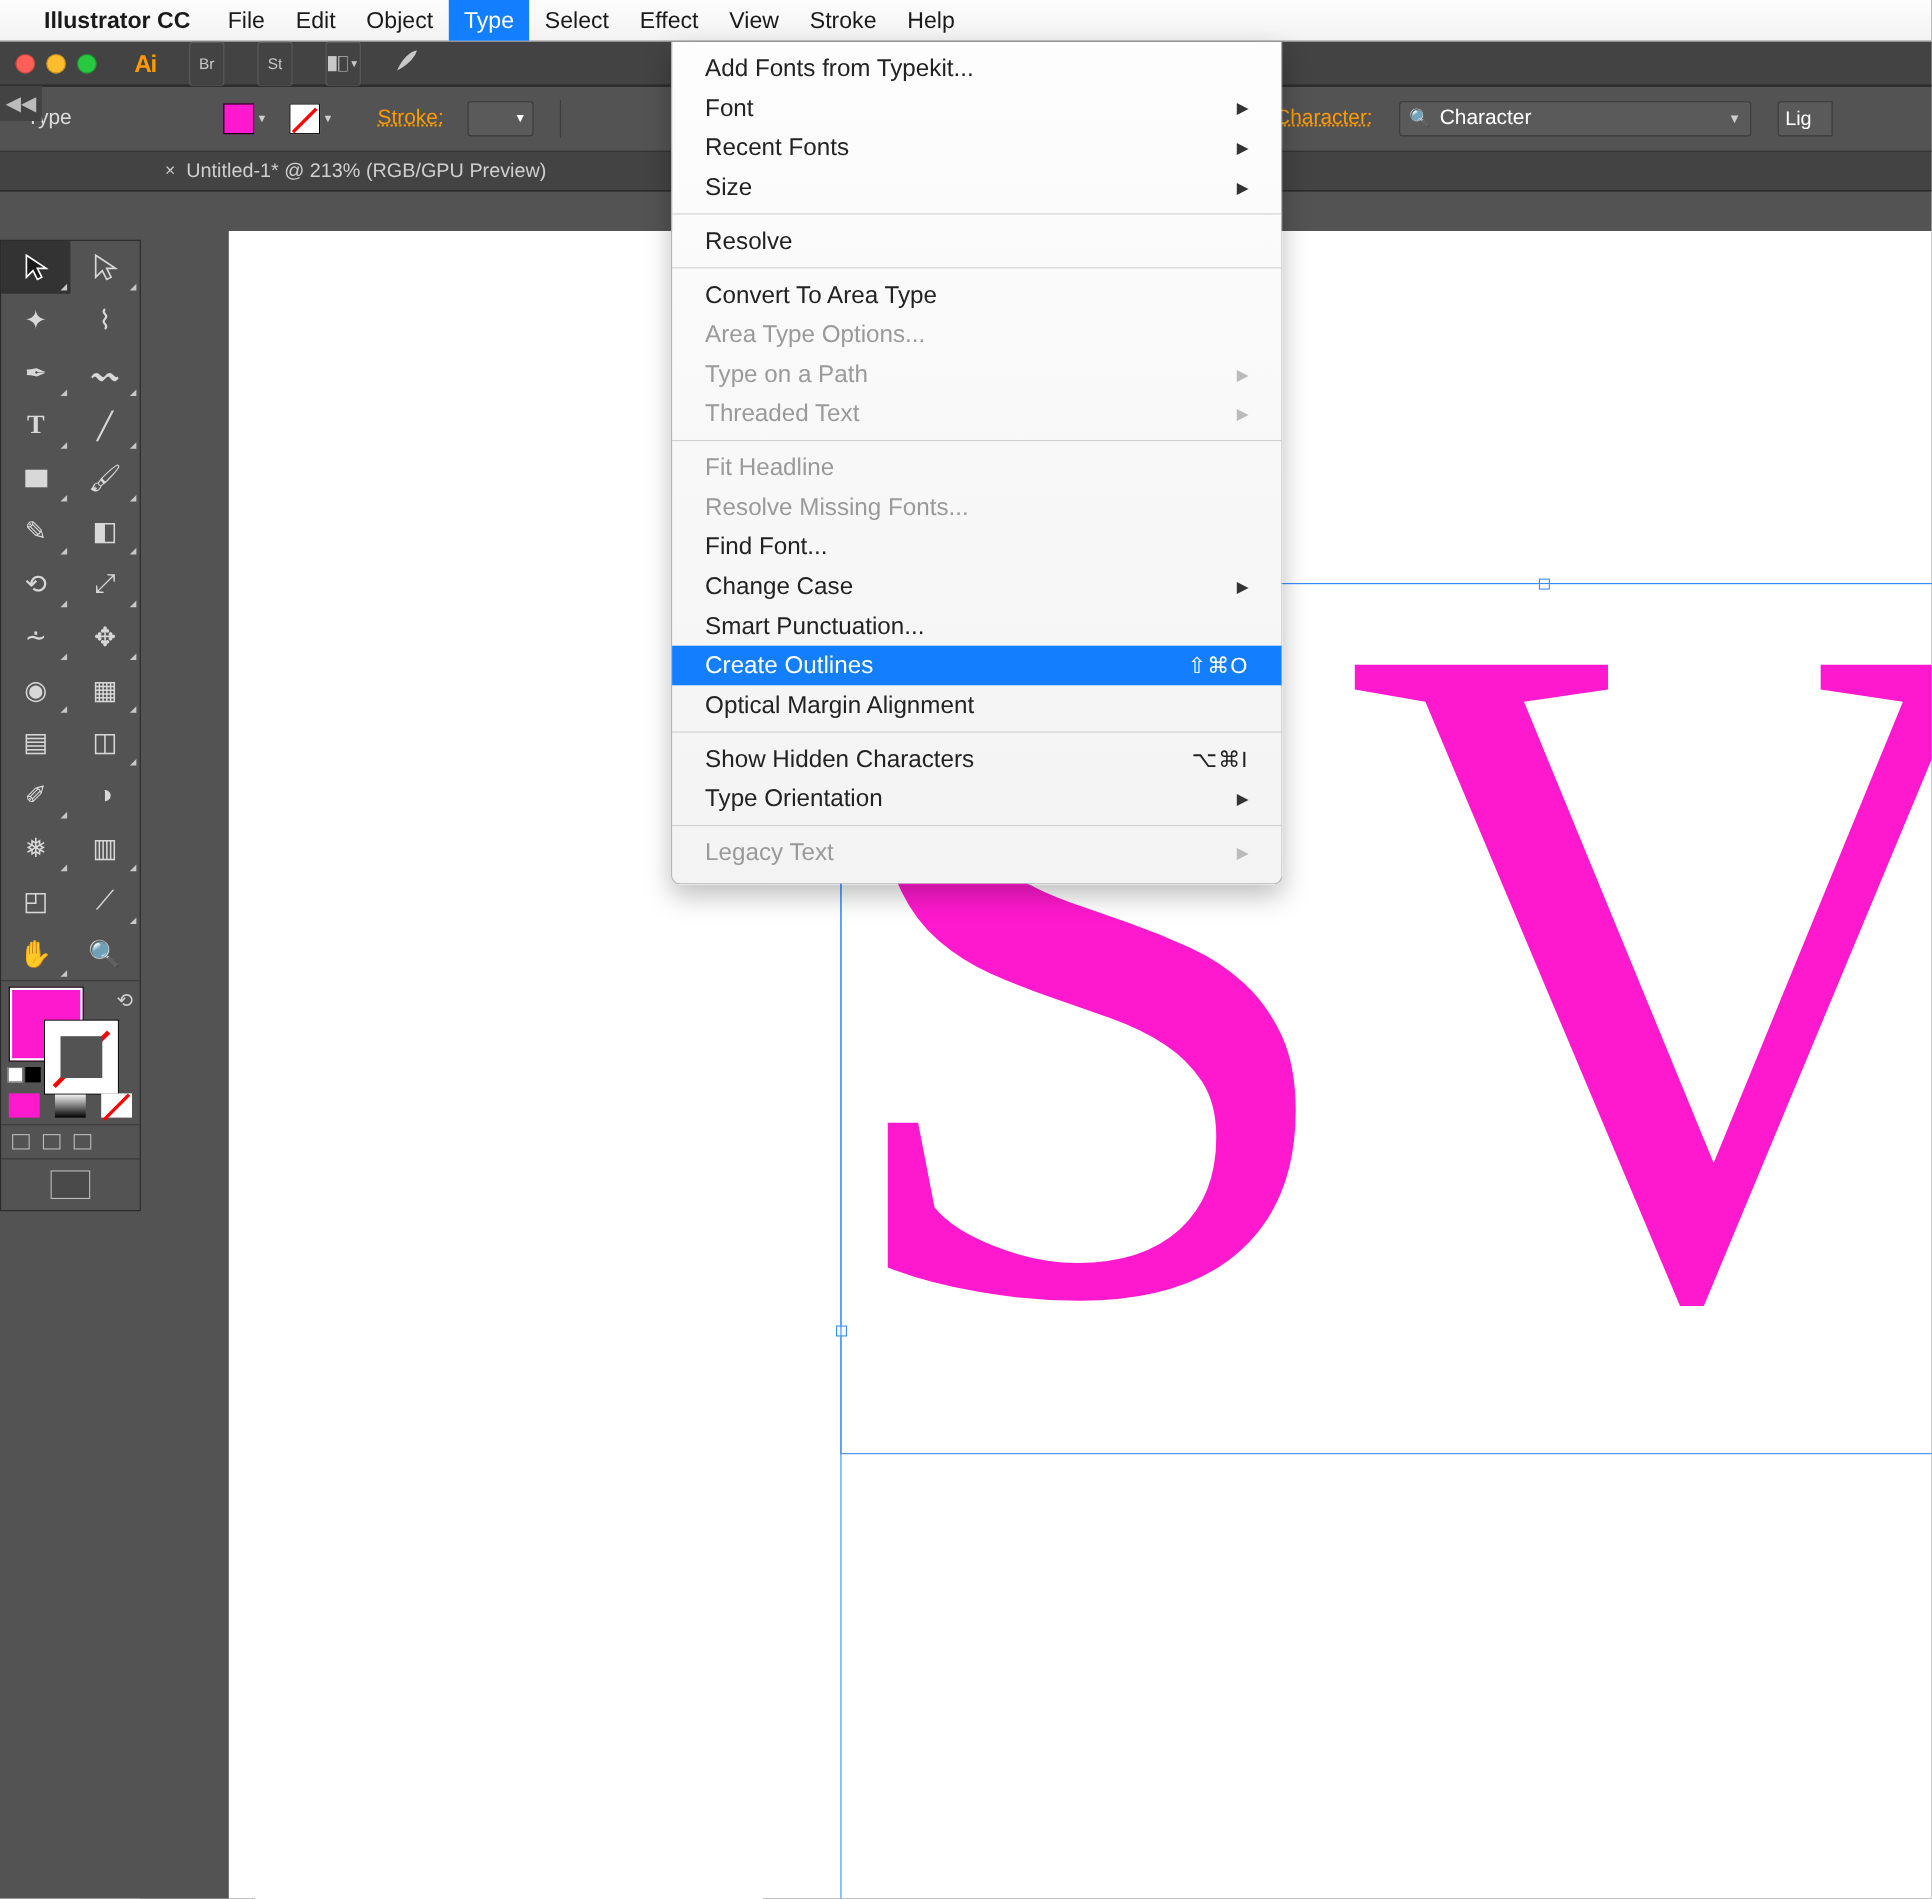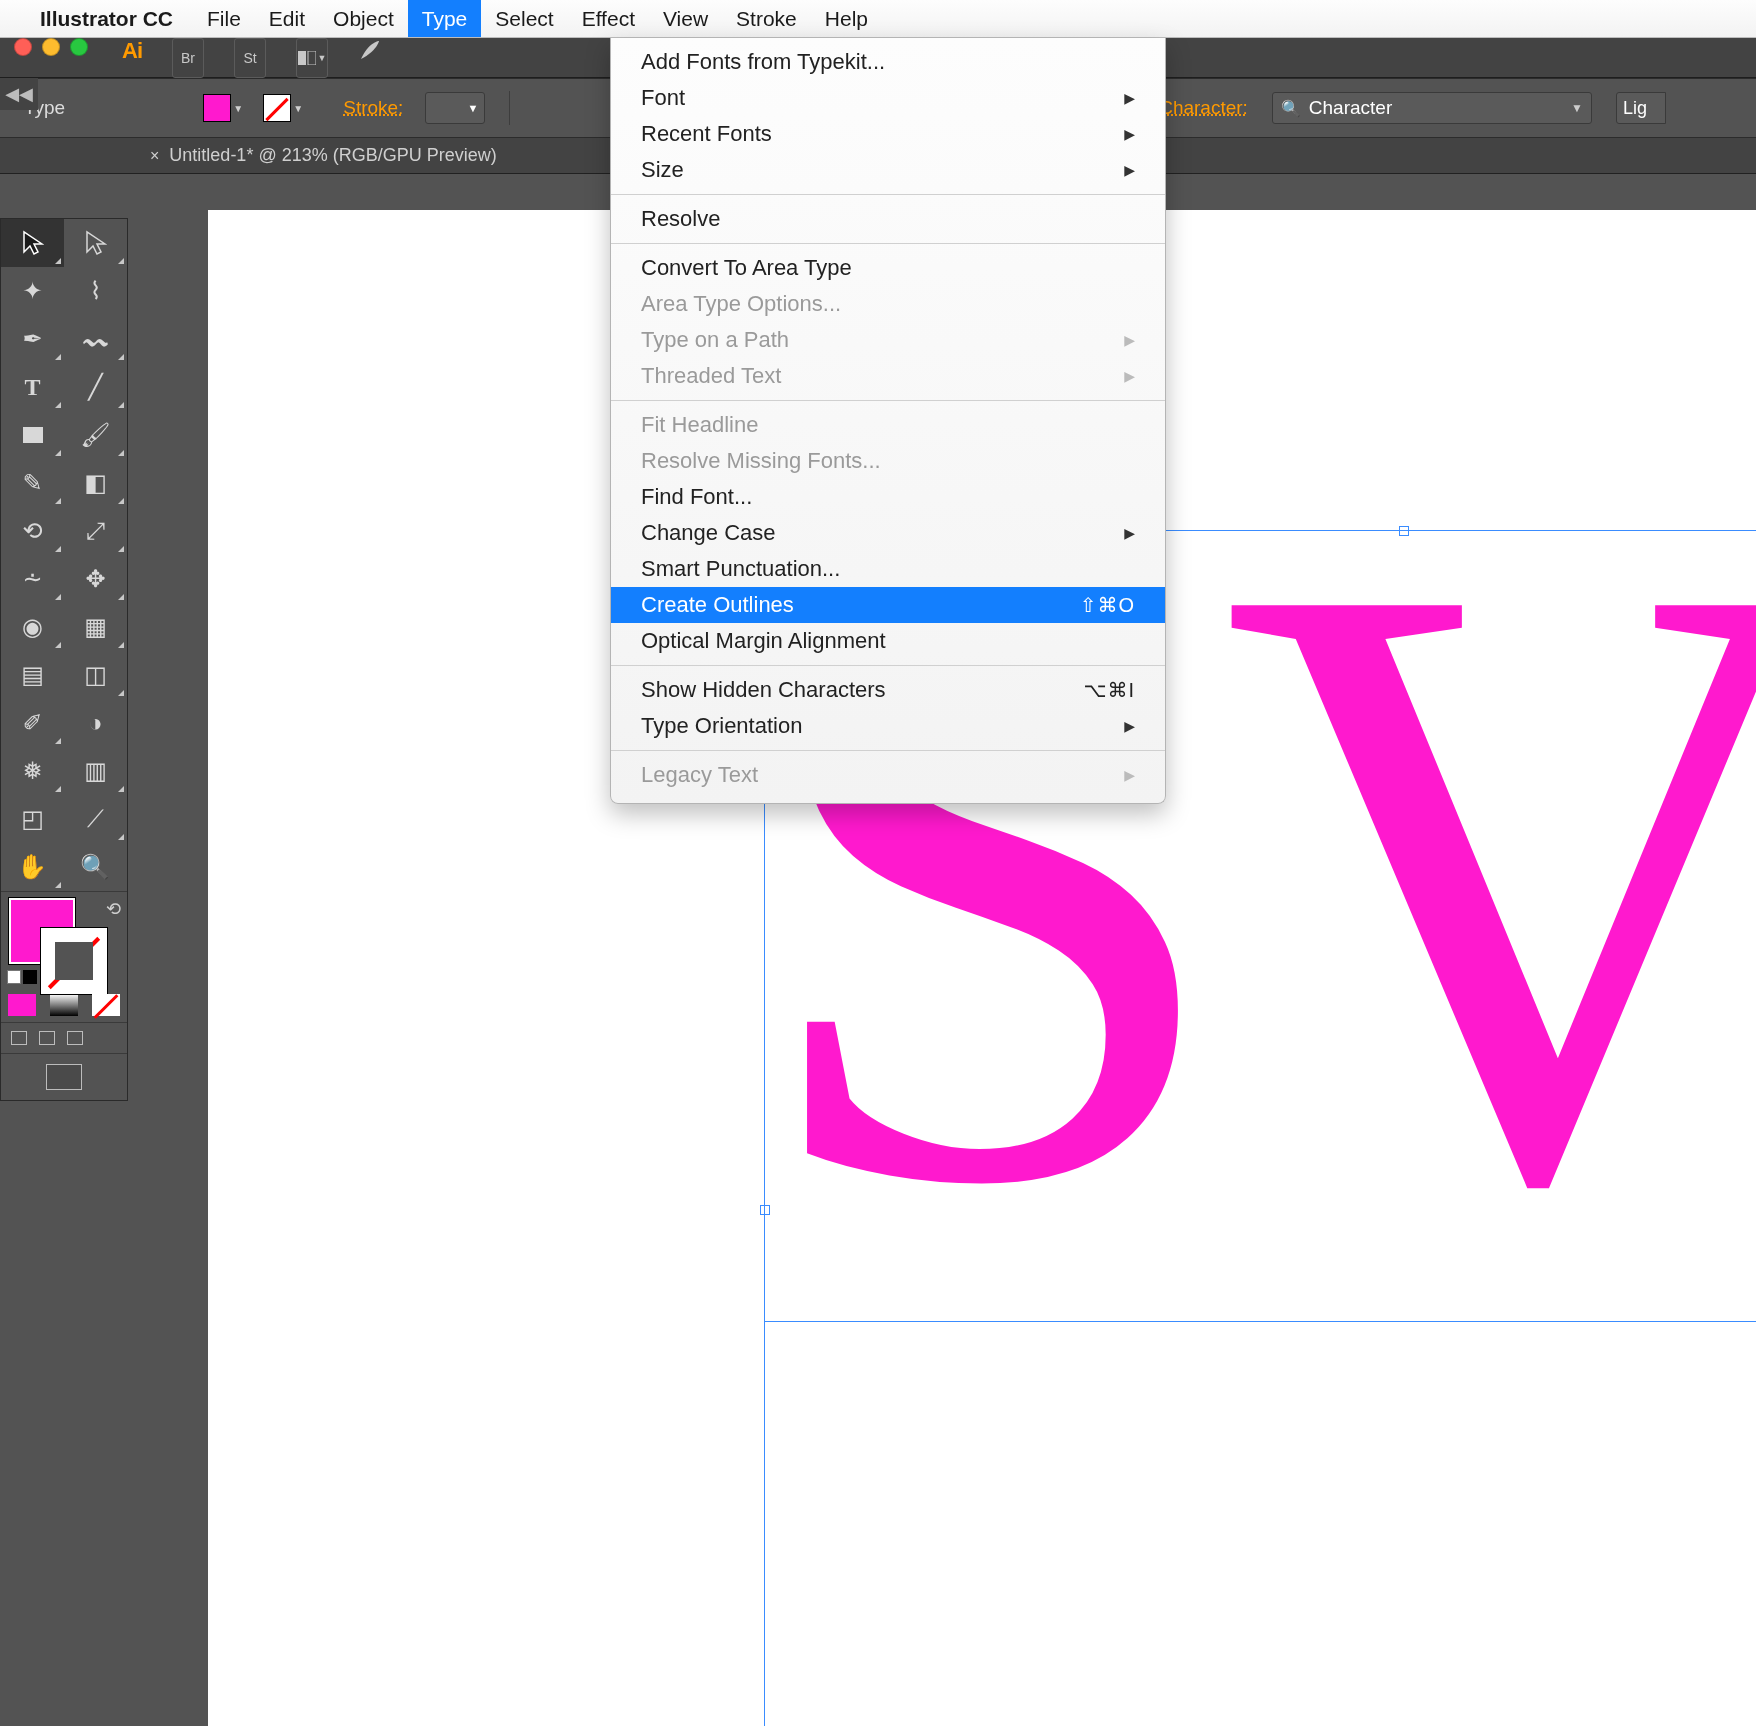--- a/index.html
+++ b/index.html
@@ -6,21 +6,21 @@
 body { width: 1756px; height: 1726px; background: #535353; overflow: hidden; transform-origin: top left; }
 
 
 .mac-menubar { height: 38px; background: linear-gradient(#fdfdfd,#f3f3f3); display: flex; align-items: center; padding: 0 16px; font-size: 21px; color: #1a1a1a; border-bottom: 1px solid #bdbdbd; }
 .mac-menubar .apple { font-size: 24px; margin-right: 24px; }
 .mac-menubar .appname { font-weight: 700; margin-right: 20px; }
 .mac-menubar .menuitem { padding: 0 14px; height: 100%; display: flex; align-items: center; cursor: default; }
 .mac-menubar .menuitem.active { background: #137ffe; color: #fff; }
 
 
-.winchrome { height: 40px; background: #434343; display: flex; padding-left: 14px; gap: 10px; border-bottom: 1px solid #1e1e1e; }
+.winchrome { height: 40px; background: #434343; display: flex; align-items: center; padding-left: 14px; gap: 10px; border-bottom: 1px solid #1e1e1e; }
 .traffic { width: 18px; height: 18px; border-radius: 50%; box-shadow: inset 0 0 0 1px rgba(0,0,0,.25); }
 .t-red { background: #ff5f57; } .t-yellow { background: #febc2e; } .t-green { background: #28c840; }
 .ai-badge { margin-left: 24px; color: #ff9a00; font-weight: 700; font-size: 22px; letter-spacing: -1px; }
 .tb-btn { width: 32px; height: 40px; border: 1px solid #5b5b5b; border-radius: 3px; margin-left: 20px; display:flex;align-items:center;justify-content:center;color:#c8c8c8;font-size:14px;}
 .feather { margin-left: 20px; color:#c8c8c8; }
 
 
 .left-header { position:absolute; left:0; top:78px; width:38px; height:32px; background:#434343; display:flex;align-items:center;justify-content:center;color:#bcbcbc;font-size:18px;}
 
 

